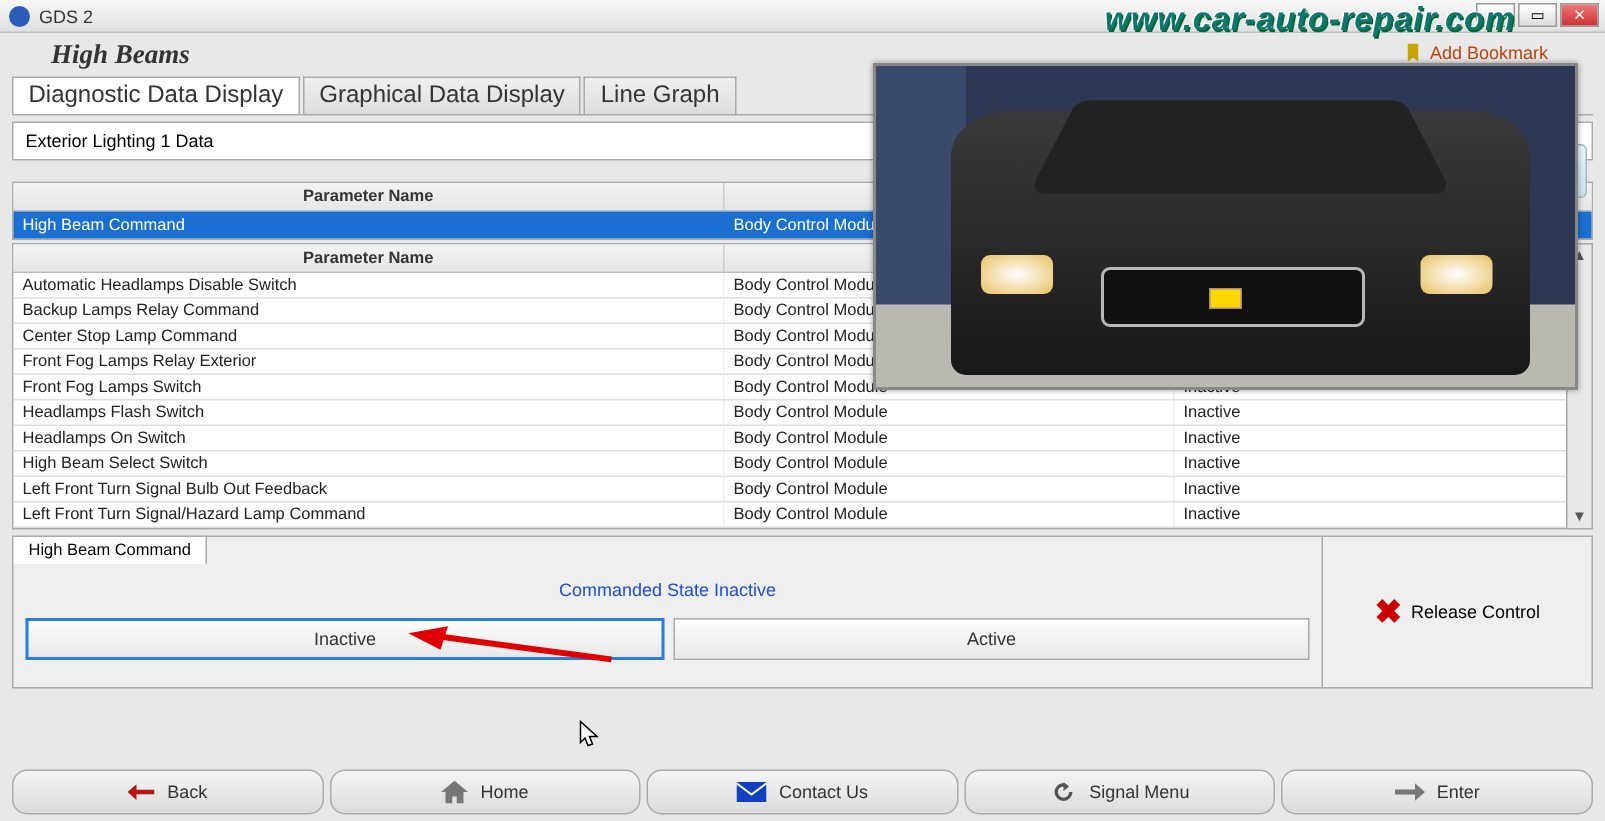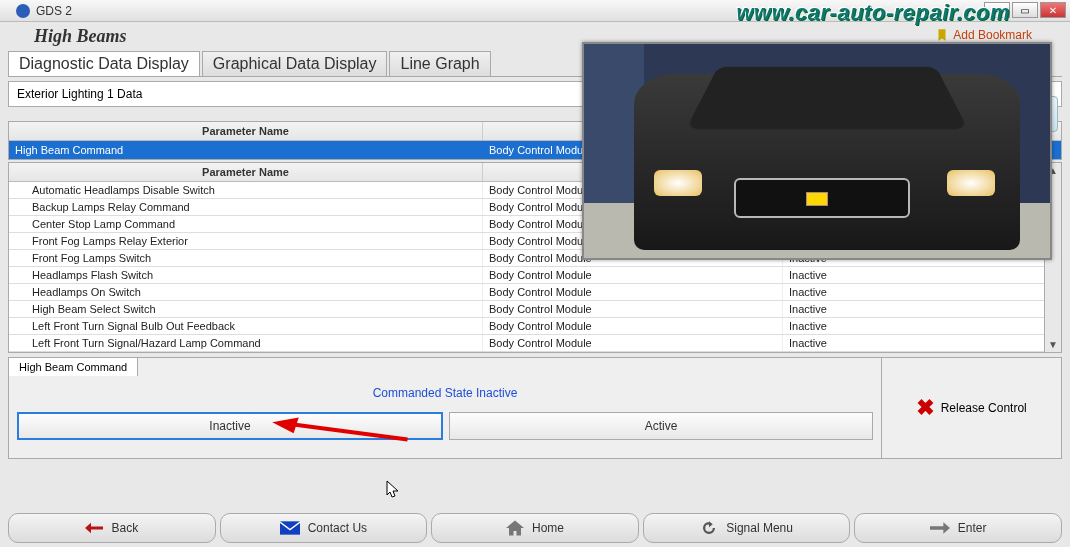--- a/index.html
+++ b/index.html
@@ -11,21 +11,21 @@
     height: 547px;
     overflow: hidden;
     position: relative;
   }
   .titlebar {
     height: 22px;
     background: linear-gradient(to bottom, #f8f8f8, #e0e0e0);
     border-bottom: 1px solid #bbb;
     display: flex;
     align-items: center;
-    padding: 0 16px;
+    padding: 0 6px;
     position: relative;
   }
   .titlebar .app-icon {
     width: 14px; height: 14px; background:#2c5db8; border-radius:50%; margin-right:6px;
   }
   .titlebar .title { font-size: 12px; color:#333; }
   .titlebar .win-controls { position:absolute; right:4px; top:2px; display:flex; gap:2px; }
   .titlebar .win-btn {
     width: 26px; height: 16px; border:1px solid #999; background:linear-gradient(#fff,#ddd);
     display:flex; align-items:center; justify-content:center; font-size:10px;
@@ -93,21 +93,21 @@
   .mid-table { flex:1; margin:0; border-right:none;}
   .scroll-col {
     width:18px; background:#e8e8e8; border:1px solid #aaa; border-left:1px solid #aaa;
     display:flex; flex-direction:column; justify-content:space-between; align-items:center;
     padding:2px 0;
   }
   .scroll-col .arrow { font-size:10px; color:#555;}
   .mid-table .row {
     display:flex; border-bottom:1px solid #ddd; font-size:11px; color:#222;
   }
-  .mid-table .row .c1 { flex:0 0 474px; padding:2px 23px; border-right:1px solid #eee;}
+  .mid-table .row .c1 { flex:0 0 474px; padding:2px 6px; border-right:1px solid #eee;}
   .mid-table .row .c2 { flex:0 0 300px; padding:2px 6px; border-right:1px solid #eee;}
   .mid-table .row .c3 { flex:1; padding:2px 6px; }
   .cmd-panel {
     margin:4px 8px 0 8px; display:flex; height:102px;
   }
   .cmd-left {
     flex:1; border:1px solid #aaa; background:#efefef;
     display:flex; flex-direction:column;
   }
   .cmd-tab {
@@ -340,31 +340,31 @@
 </div>
 
 <div class="bottom-bar">
   <div class="bbtn">
     <svg width="18" height="14" viewBox="0 0 24 16">
         <path fill="#b81414" d="M24 6H8V1L0 8l8 7v-5h16z"></path>
       </svg>
     <span>Back</span>
   </div>
   <div class="bbtn">
+    <svg width="18" height="16" viewBox="0 0 24 20">
+        <path fill="#777" d="M12 0L0 10h4v10h6v-6h4v6h6V10h4z"></path>
+      </svg>
+    <span>Home</span>
+  </div>
+  <div class="bbtn">
     <svg width="20" height="14" viewBox="0 0 24 16">
         <rect width="24" height="16" fill="#1040c0"></rect>
         <path fill="#fff" d="M0 0l12 9L24 0v2L12 11 0 2z"></path>
       </svg>
     <span>Contact Us</span>
-  </div>
-  <div class="bbtn">
-    <svg width="18" height="16" viewBox="0 0 24 20">
-        <path fill="#777" d="M12 0L0 10h4v10h6v-6h4v6h6V10h4z"></path>
-      </svg>
-    <span>Home</span>
   </div>
   <div class="bbtn">
     <svg width="18" height="18" viewBox="0 0 24 24">
         <path fill="#555" d="M12 4a8 8 0 108 8h-3a5 5 0 11-5-5V3l5 4-5 4V8a4 4 0 100 0z"></path>
       </svg>
     <span>Signal Menu</span>
   </div>
   <div class="bbtn">
     <svg width="20" height="14" viewBox="0 0 24 16">
         <path fill="#777" d="M0 6h16V1l8 7-8 7v-5H0z"></path>

